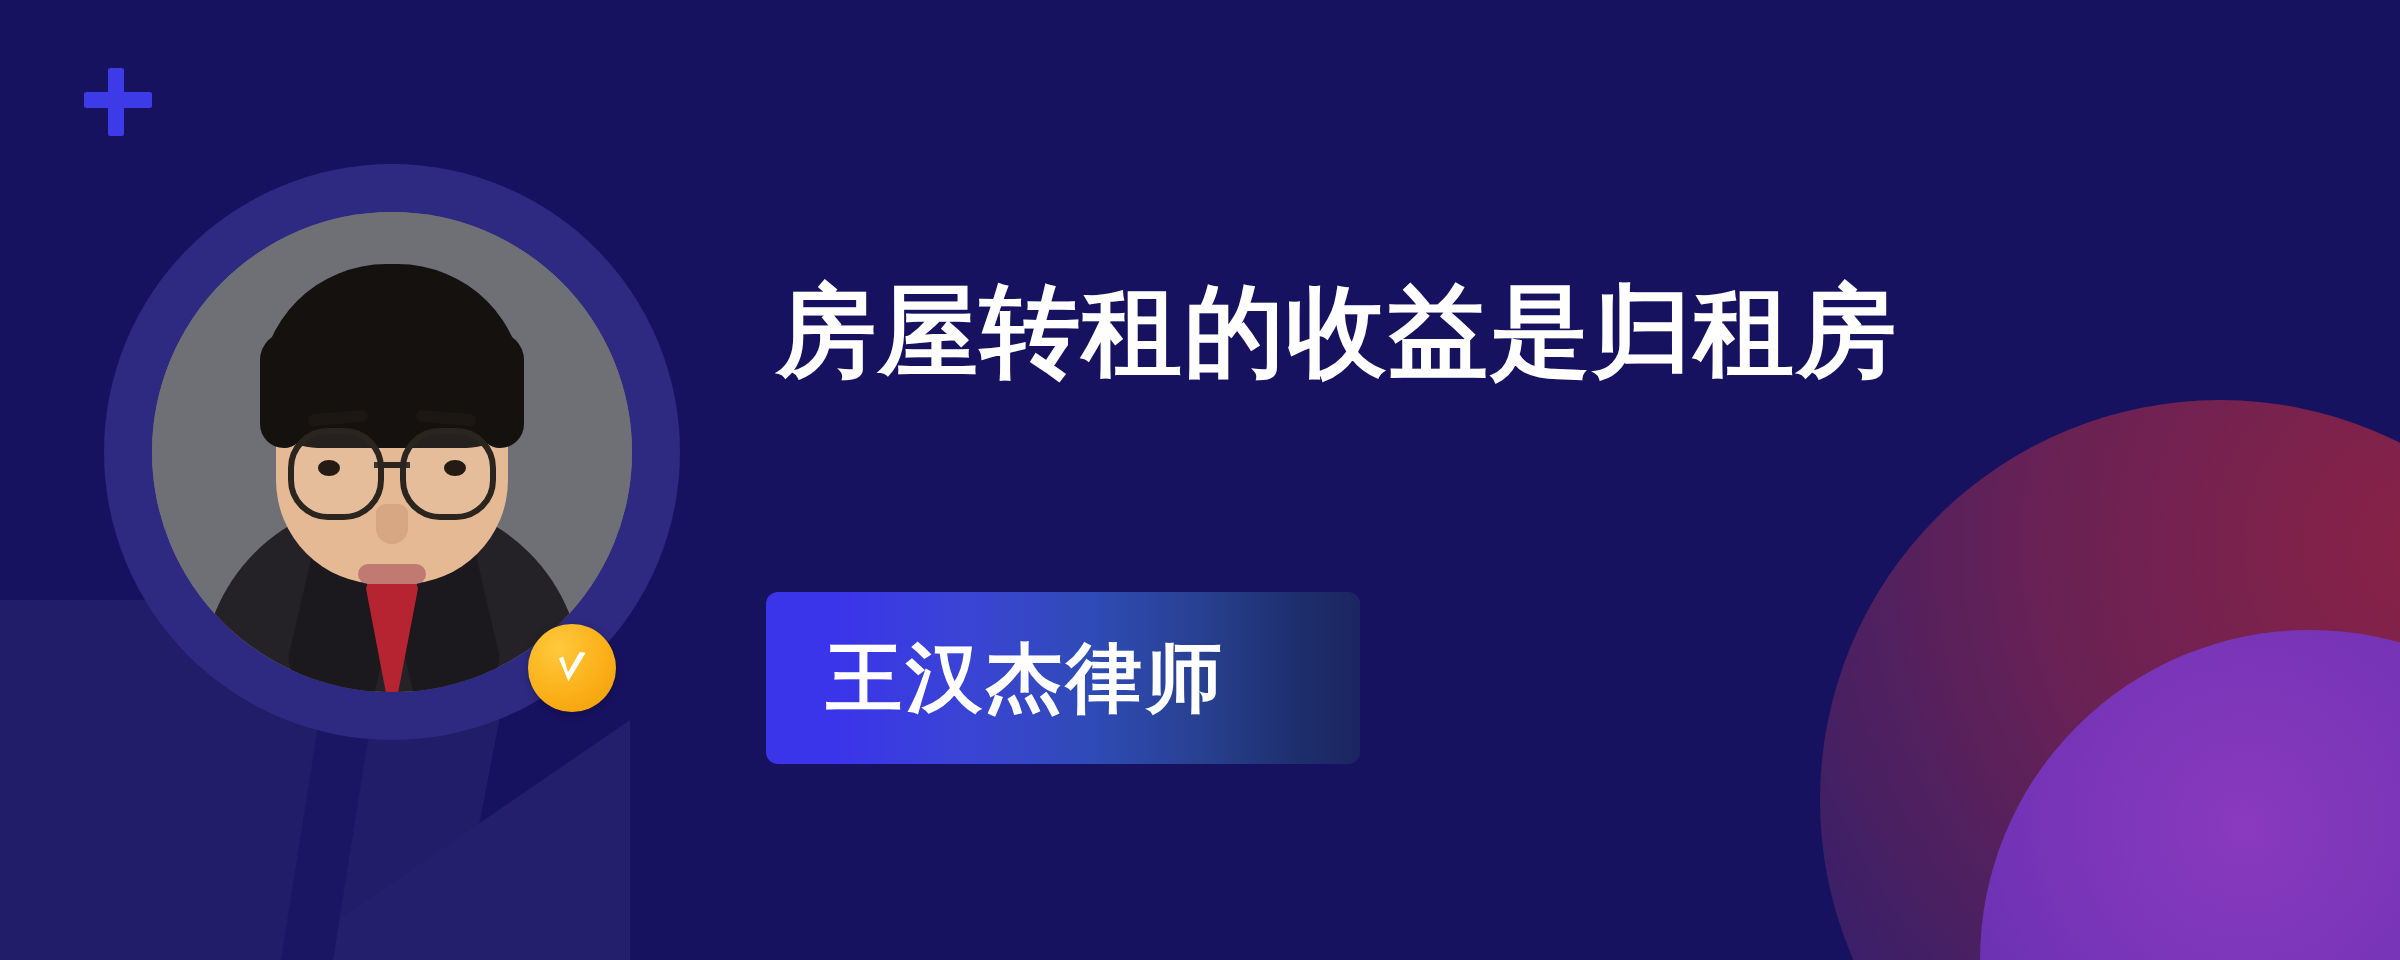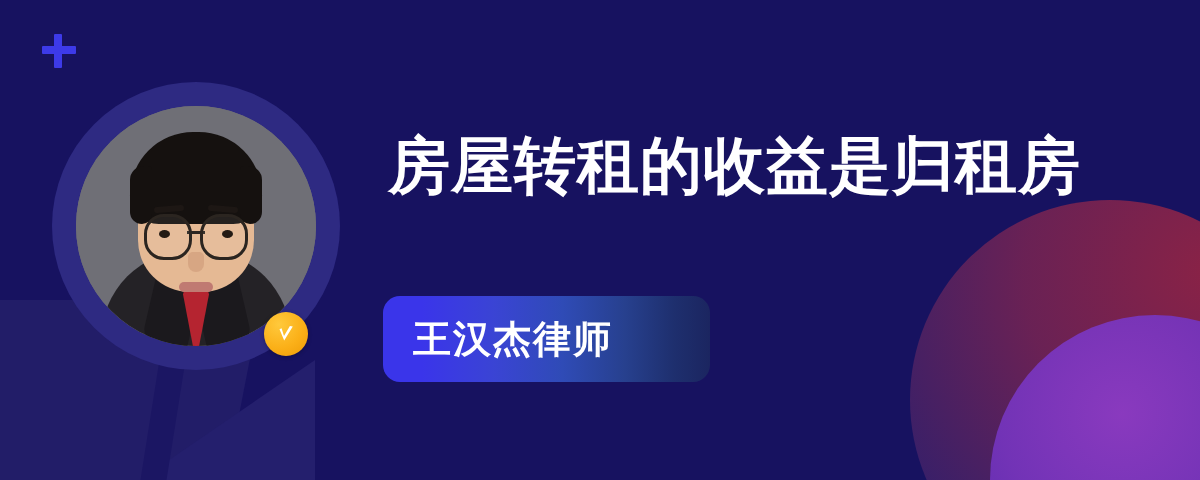--- a/index.html
+++ b/index.html
@@ -202,35 +202,35 @@
   
   .content {
     position: absolute;
     left: 388px;
     top: 124px;
     width: 780px;
   }
   .headline {
     margin: 0;
     color: #ffffff;
-    font-size: 62px;
+    font-size: 50px;
     font-weight: bold;
     line-height: 84px;
     letter-spacing: 1px;
     white-space: nowrap;
   }
   .headline .line { display: block; }
 
   .name-badge {
     position: absolute;
     left: 383px;
     top: 296px;
-    width: 327px;
+    width: 297px;
     height: 86px;
-    border-radius: 17px;
+    border-radius: 6px;
     background: linear-gradient(90deg,
       #3a35ea 0%,
       #3a35ea 12%,
       #3a44d4 34%,
       #2f4bb6 55%,
       #27408e 74%,
       #1e2f6e 89%,
       #1b2560 100%);
     display: flex;
     align-items: center;

